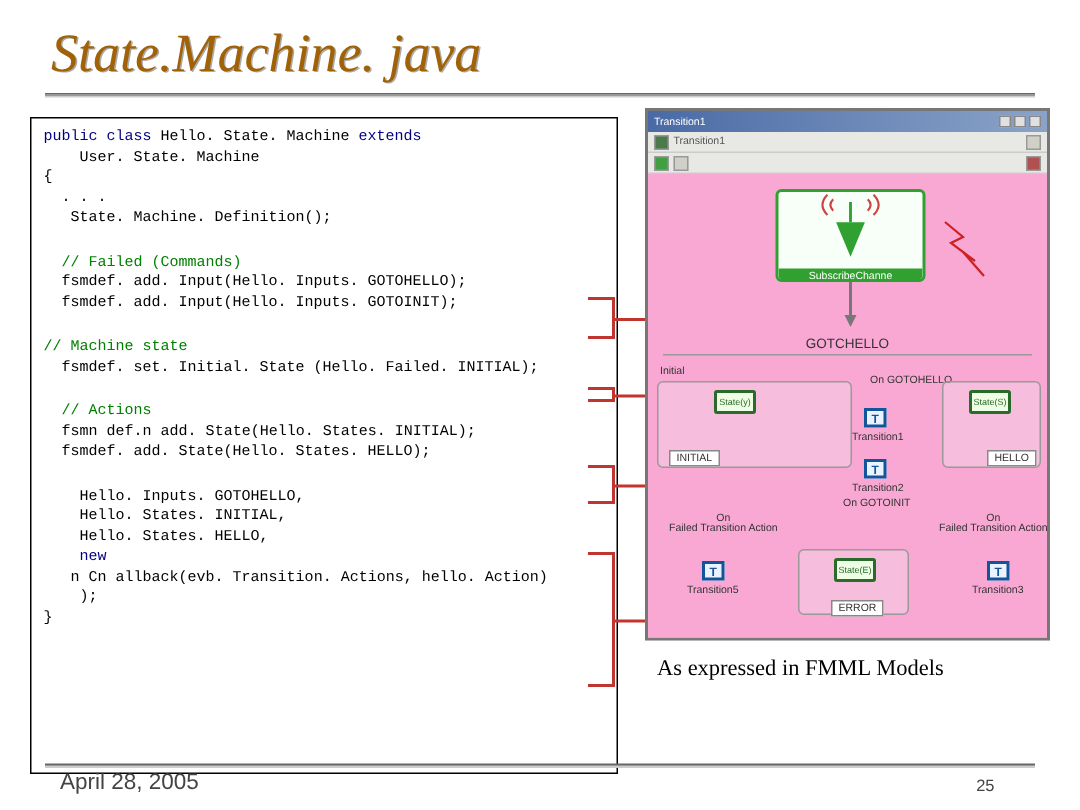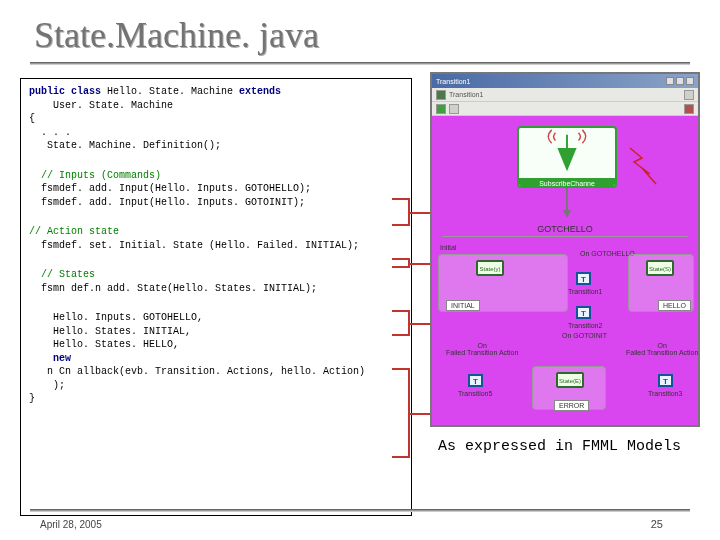--- a/index.html
+++ b/index.html
@@ -14,25 +14,26 @@
   .slide {
     width: 720px;
     height: 540px;
     position: relative;
     padding: 0;
   }
   .title {
     font-family: "Times New Roman", Times, serif;
     font-size: 36px;
     font-weight: normal;
-    color: #737373;
+    color: #a16207;
     position: absolute;
     top: 14px;
     left: 34px;
     text-shadow: 1px 1px 0 #aaa;
+    font-style: italic;
   }
   .title-underline {
     position: absolute;
     top: 62px;
     left: 30px;
     right: 30px;
     height: 3px;
     background: linear-gradient(to bottom, #666 0%, #666 33%, #999 33%, #999 66%, #ccc 66%, #ccc 100%);
   }
   .bottom-bar {
@@ -51,21 +52,21 @@
     height: 438px;
     border: 1px solid #000;
     background: #fff;
     font-family: Consolas, "Courier New", monospace;
     font-size: 10px;
     line-height: 1.35;
     padding: 6px 8px;
     overflow: hidden;
   }
   .code-line { white-space: pre-wrap; color: #000; }
-  .code-blue { color: #000080; font-weight: bold; margin-top: 20px; }
+  .code-blue { color: #000080; font-weight: normal; margin-top: 20px; }
   .code-comment { color: #008000; }
   .code-block { margin-bottom: 16px; }
   .diagram-box {
     position: absolute;
     top: 72px;
     left: 430px;
     width: 270px;
     height: 355px;
     background: #f4f4f0;
     border: 2px solid #777;
@@ -92,21 +93,21 @@
     padding: 0 4px;
     gap: 3px;
   }
   .tiny-icon {
     width: 10px; height: 10px; background: #d0d0c8; border: 1px solid #999;
   }
   .diagram-canvas {
     position: relative;
     width: 100%;
     height: calc(100% - 42px);
-    background: #d946ef;
+    background: #f9a8d4;
   }
   .antenna-box {
     position: absolute;
     top: 10px; left: 85px;
     width: 100px; height: 62px;
     border: 2px solid #30a030;
     border-radius: 4px;
     background: #f8fff8;
     overflow: hidden;
   }
@@ -165,30 +166,30 @@
   .ann-bracket {
     position: absolute;
     border-right: 2px solid #c2342f;
     border-top: 2px solid #c2342f;
     border-bottom: 2px solid #c2342f;
   }
   .caption-text {
     position: absolute;
     top: 438px;
     left: 438px;
-    font-family: Liberation Mono, monospace;
+    font-family: Liberation Serif, serif;
     font-size: 15px;
     color: #000;
     text-align: center;
   }
   .footer-date {
     position: absolute;
     bottom: 10px;
     left: 40px;
-    font-size: 10px;
+    font-size: 15px;
     color: #444;
   }
   .footer-page {
     position: absolute;
     bottom: 10px;
     right: 57px;
     font-size: 11px;
     color: #444;
   }
 </style>
@@ -202,31 +203,32 @@
 
   <div class="code-box">
     <div class="code-block">
       <div class="code-line"><span class="code-blue">public class</span><span> Hello. State. Machine </span><span class="code-blue">extends</span></div>
       <div class="code-line">    User. State. Machine</div>
       <div class="code-line">{</div>
       <div class="code-line">  . . .</div>
       <div class="code-line">   State. Machine. Definition();</div>
     </div>
     <div class="code-block">
-      <div class="code-line code-comment">  // Inputs (Commands)</div>
+      <div class="code-line code-comment">  // Failed (Commands)</div>
       <div class="code-line">  fsmdef. add. Input(Hello. Inputs. GOTOHELLO);</div>
       <div class="code-line">  fsmdef. add. Input(Hello. Inputs. GOTOINIT);</div>
     </div>
     <div class="code-block">
-      <div class="code-line code-comment">// Action state</div>
+      <div class="code-line code-comment">// Machine state</div>
       <div class="code-line">  fsmdef. set. Initial. State (Hello. Failed. INITIAL);</div>
     </div>
     <div class="code-block">
-      <div class="code-line code-comment">  // States</div>
+      <div class="code-line code-comment">  // Actions</div>
       <div class="code-line"><span>  fsm</span><span>n </span><span>def.</span><span>n </span><span>add. State(Hello. States. INITIAL);</span></div>
+      <div class="code-line">  fsmdef. add. State(Hello. States. HELLO);</div>
     </div>
     <div class="code-block">
       <div class="code-line">    Hello. Inputs. GOTOHELLO,</div>
       <div class="code-line">    Hello. States. INITIAL,</div>
       <div class="code-line">    Hello. States. HELLO,</div>
       <div class="code-line"><span>    </span><span class="code-blue">new</span></div>
       <div class="code-line"><span>   </span><span>n </span><span>C</span><span>n </span><span>allback(evb. Transition. Actions, hello. Action)</span></div>
       <div class="code-line">    );</div>
       <div class="code-line">}</div>
     </div>

